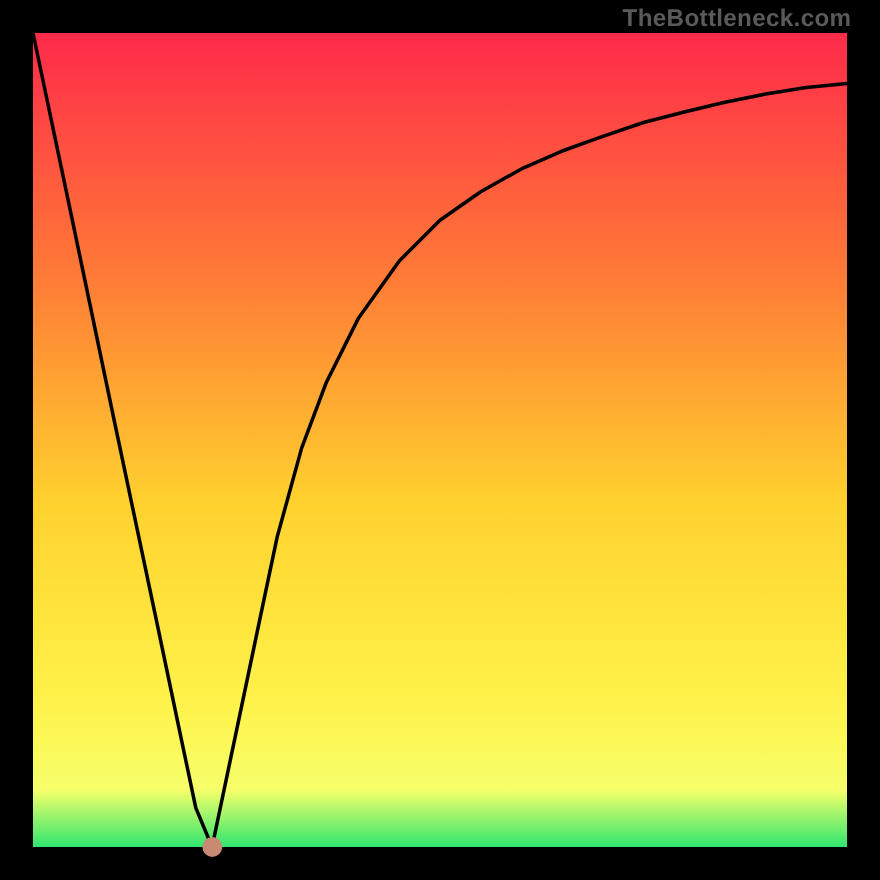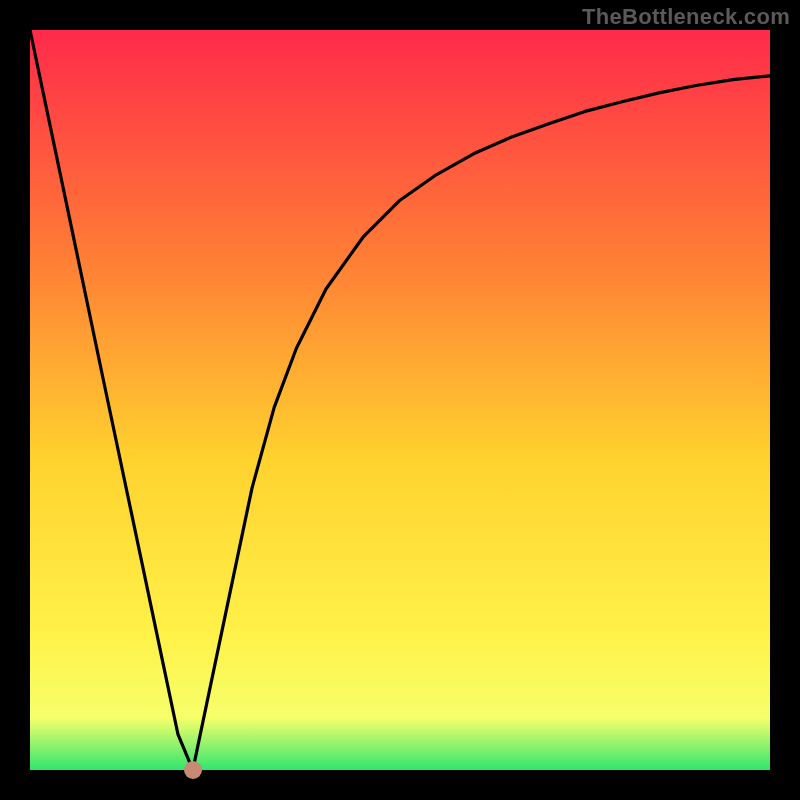--- a/index.html
+++ b/index.html
@@ -14,21 +14,21 @@
     position: relative;
     width: 800px;
     height: 800px;
   }
   svg {
     display: block;
   }
   .attribution {
     position: absolute;
     top: 4px;
-    right: 10px;
+    right: 26px;
     font-family: Arial, Helvetica, sans-serif;
     font-size: 22px;
     font-weight: bold;
     color: #5a5a5a;
     letter-spacing: 0.3px;
   }
   .dot {
     position: absolute;
     width: 18px;
     height: 18px;

